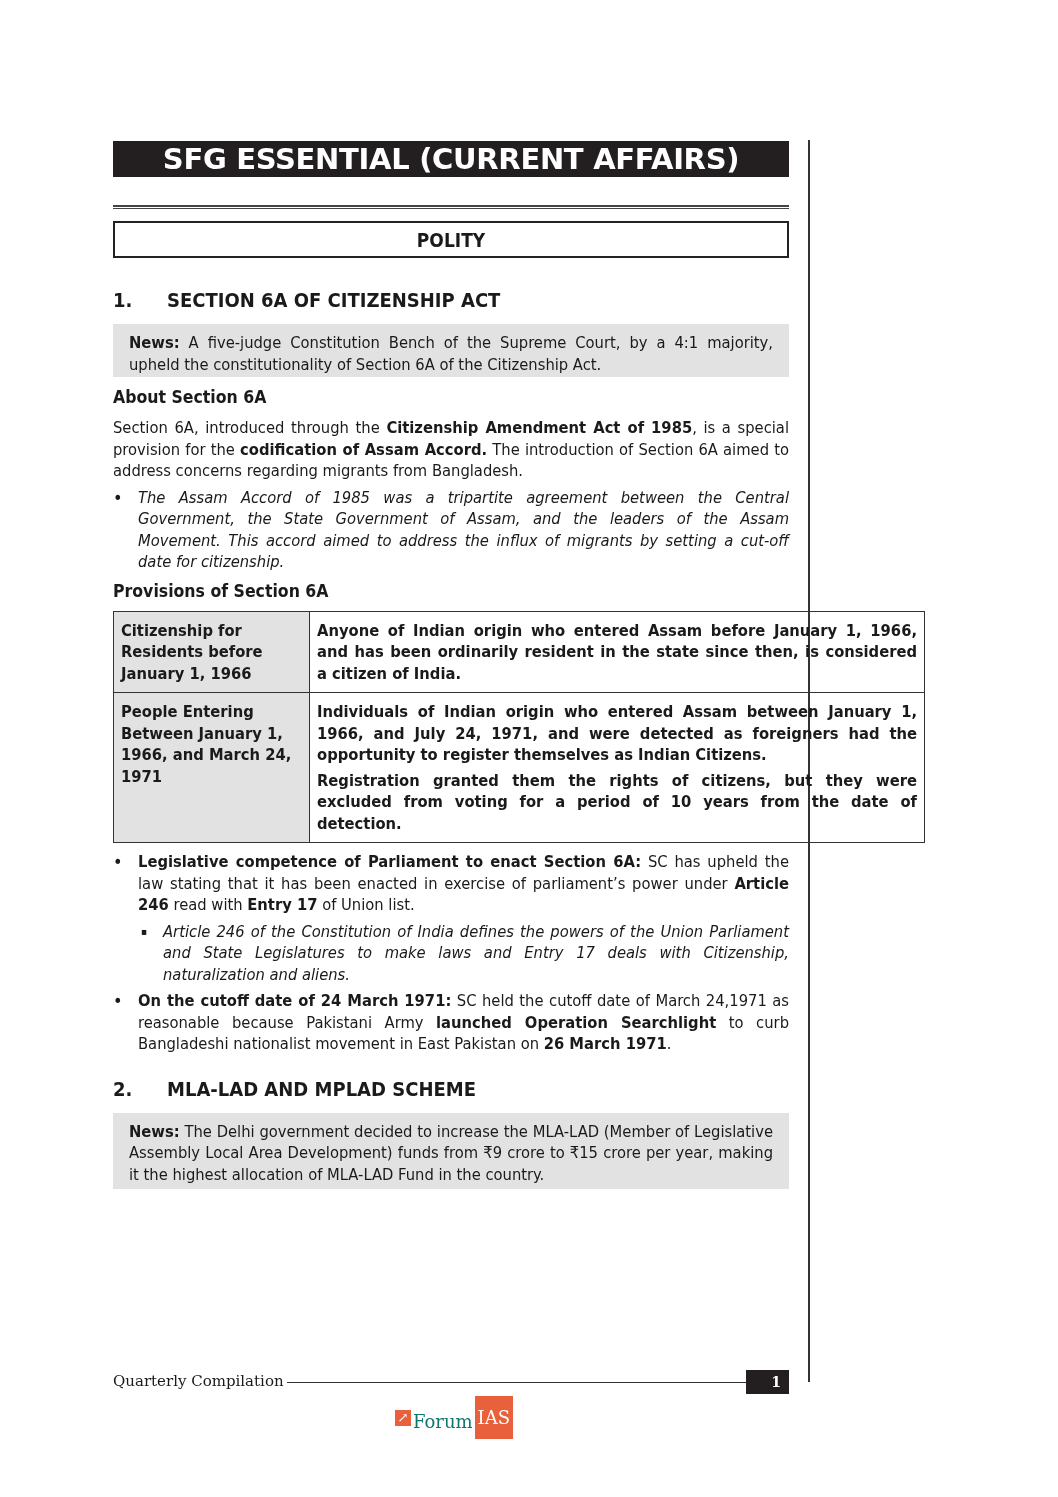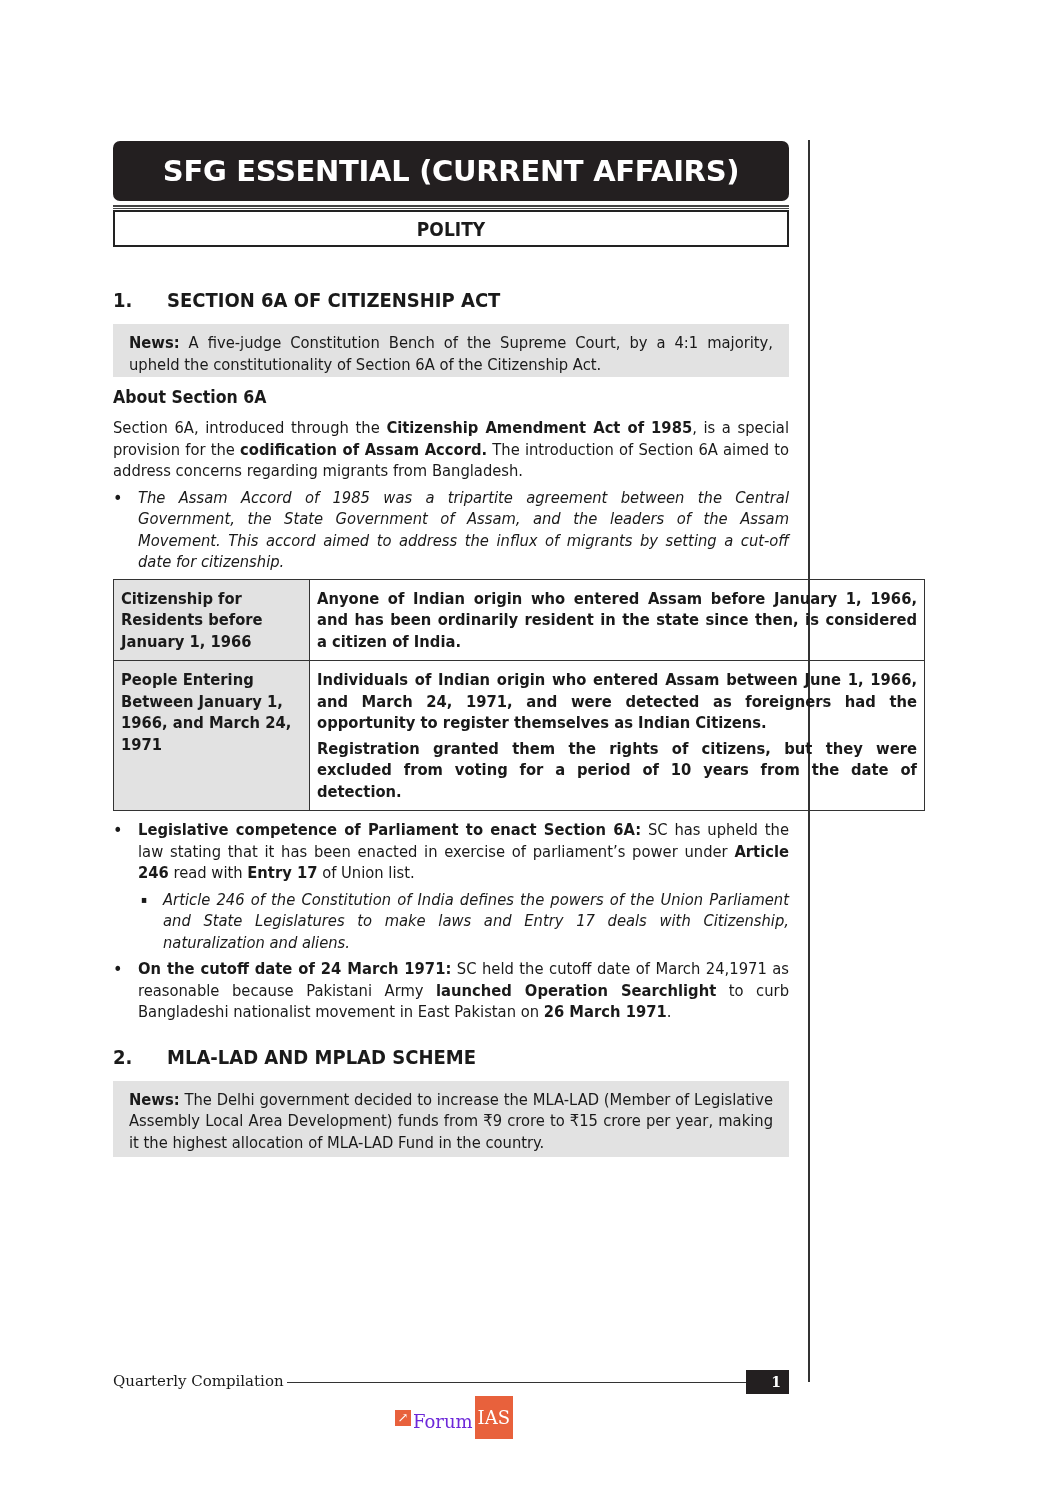--- a/index.html
+++ b/index.html
@@ -1,24 +1,24 @@
 <!DOCTYPE html>
 <html><head>
 <meta charset="utf-8">
 <style>
   html, body { margin:0; padding:0; background:#ffffff; }
   body { width:1058px; height:1497px; position:relative; overflow:hidden;
          font-family:"DejaVu Sans Condensed","DejaVu Sans", sans-serif; color:#1a1a1a; }
   .vrule { position:absolute; left:808px; top:140px; width:2px; height:1242px; background:#333; }
-  .banner { position:absolute; left:113px; top:141px; width:676px; height:60px; background:#231f20;
+  .banner { position:absolute; left:113px; top:141px; width:676px; height:36px; background:#231f20;
             color:#fff; font-family:"DejaVu Sans", sans-serif; font-weight:bold; font-size:29px;
-            display:flex; align-items:center; justify-content:center; letter-spacing:-0.3px;border-radius:7px; }
+            display:flex; align-items:center; justify-content:center; letter-spacing:-0.3px; }
   .dbl { position:absolute; left:113px; top:205px; width:676px; height:4px;
          border-top:2px solid #444; border-bottom:1px solid #444; box-sizing:border-box; }
-  .polity { position:absolute; left:113px; top:210px; width:676px; height:37px; box-sizing:border-box;
+  .polity { position:absolute; left:113px; top:221px; width:676px; height:37px; box-sizing:border-box;
             border:2px solid #222; font-weight:bold; font-size:19px; display:flex; align-items:center; justify-content:center; }
   .content { position:absolute; left:113px; top:286px; width:676px; font-size:16.4px; line-height:21.5px; }
   .h1 { font-weight:bold; font-size:20px; line-height:28px; margin:0 0 10px 0; display:flex; }
   .h1 .num { width:54px; }
   .news { background:#e2e2e2; padding:8px 16px 2px 16px; margin-bottom:8px; }
   .news p { margin:0 0 0 0; }
   .h2 { font-weight:bold; font-size:17.5px; line-height:24px; margin:4px 0 8px 0; }
   p { margin:0 0 5px 0; text-align:justify; }
   ul { margin:0 0 6px 0; padding:0; list-style:none; }
   li { position:relative; padding-left:25px; margin-bottom:5px; text-align:justify; }
@@ -28,21 +28,21 @@
   table { border-collapse:collapse; width:812px; margin:6px 0 8px 0; }
   td { border:1px solid #333; vertical-align:top; padding:8px 7px 4px 7px;font-weight:bold; }
   td.k { background:#e2e2e2; width:181px; font-weight:bold; text-align:left; }
   td.v p { margin:0 0 4px 0; }
   .footer-label { position:absolute; left:113px; top:1372px; font-family:"DejaVu Serif", serif; font-size:15px; }
   .footer-line { position:absolute; left:287px; top:1382px; width:460px; height:1px; background:#333; }
   .page-num { position:absolute; left:746px; top:1370px; width:43px; height:24px; background:#231f20; color:#fff;
               font-family:"DejaVu Serif", serif; font-weight:bold; font-size:14px; display:flex; align-items:center; justify-content:flex-end; padding-right:8px; box-sizing:border-box; }
   .logo { position:absolute; left:395px; top:1396px; display:flex; align-items:center; font-family:"DejaVu Serif", serif; font-size:18px; }
   .logo .arr { width:16px; height:16px; background:#e8613c; color:#fff; font-size:13px; line-height:16px; text-align:center; margin-right:2px; }
-  .logo .fo { color:#6d28d9;margin-top:8px; }
+  .logo .fo { color:#0f766e;margin-top:8px; }
   .logo .ias { background:#e8613c; color:#fff; padding:11px 3px; margin-left:2px; }
 </style>
 </head>
 <body>
 
 <div class="vrule"></div>
 <div class="banner">SFG ESSENTIAL (CURRENT AFFAIRS)</div>
 <div class="dbl"></div>
 <div class="polity">POLITY</div>
 
@@ -52,32 +52,33 @@
     <span>SECTION 6A OF CITIZENSHIP ACT</span>
   </div>
   <div class="news">
     <p><b>News:</b><span> A five-judge Constitution Bench of the Supreme Court, by a 4:1 majority, upheld the constitutionality of Section 6A of the Citizenship Act.</span></p>
   </div>
   <div class="h2">About Section 6A</div>
   <p><span>Section 6A, introduced through the </span><b>Citizenship Amendment Act of 1985</b><span>, is a special provision for the </span><b>codification of Assam Accord.</b><span> The introduction of Section 6A aimed to address concerns regarding migrants from Bangladesh.</span></p>
   <ul>
     <li class="dot"><i>The Assam Accord of 1985 was a tripartite agreement between the Central Government, the State Government of Assam, and the leaders of the Assam Movement. This accord aimed to address the influx of migrants by setting a cut-off date for citizenship.</i></li>
   </ul>
+  <div class="h2">Provisions of Section 6A</div>
   <table>
       <tbody id="prov-body">
         <tr>
           <td class="k">Citizenship for Residents before January 1, 1966</td>
           <td class="v">
             <p>Anyone of Indian origin who entered Assam before January 1, 1966, and has been ordinarily resident in the state since then, is considered a citizen of India.</p>
           </td>
         </tr>
         <tr>
           <td class="k">People Entering Between January 1, 1966, and March 24, 1971</td>
           <td class="v">
-            <p>Individuals of Indian origin who entered Assam between June 1, 1966, and March 24, 1971, and were detected as foreigners had the opportunity to register themselves as Indian Citizens.</p>
+            <p>Individuals of Indian origin who entered Assam between January 1, 1966, and July 24, 1971, and were detected as foreigners had the opportunity to register themselves as Indian Citizens.</p>
             <p>Registration granted them the rights of citizens, but they were excluded from voting for a period of 10 years from the date of detection.</p>
           </td>
         </tr>
       </tbody>
     </table>
   <ul>
     <li class="dot"><b>Legislative competence of Parliament to enact Section 6A:</b><span> SC has upheld the law stating that it has been enacted in exercise of parliament’s power under </span><b>Article 246</b><span> read with </span><b>Entry 17</b><span> of Union list.</span></li>
     <li class="sq"><i>Article 246 of the Constitution of India defines the powers of the Union Parliament and State Legislatures to make laws and Entry 17 deals with Citizenship, naturalization and aliens.</i></li>
     <li class="dot"><b>On the cutoff date of 24 March 1971:</b><span> SC held the cutoff date of March 24,1971 as reasonable because Pakistani Army </span><b>launched Operation Searchlight</b><span> to curb Bangladeshi nationalist movement in East Pakistan on </span><b>26 March 1971</b><span>.</span></li>
   </ul>

